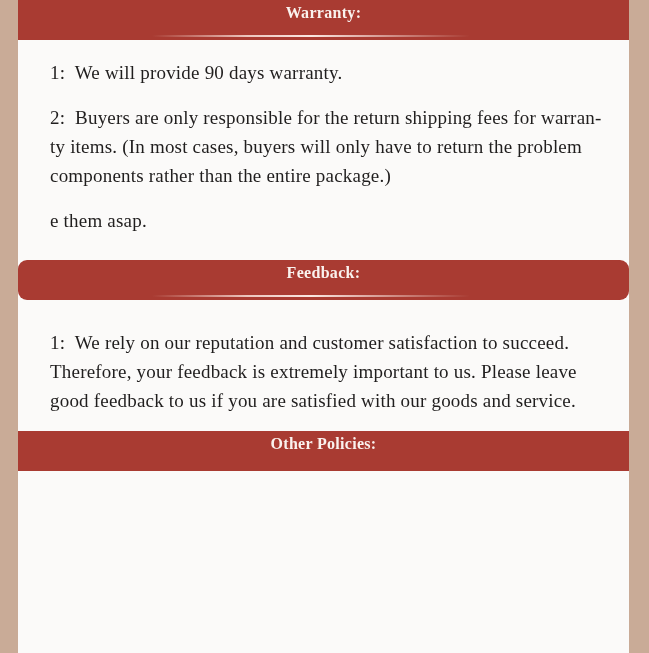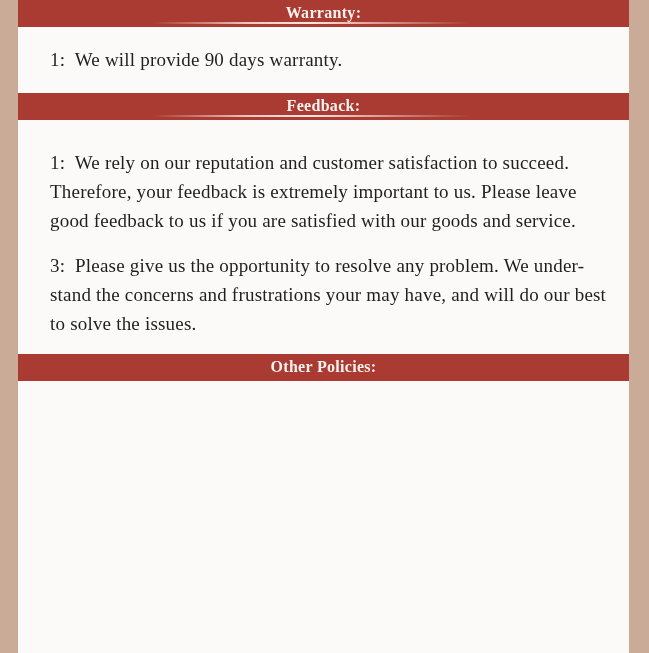--- a/index.html
+++ b/index.html
@@ -15,21 +15,21 @@
     position: absolute;
     left: 18px;
     top: 0;
     width: 611px;
     height: 653px;
     background: #fbfaf9;
     overflow: hidden;
   }
   .bar {
     position: relative;
-    height: 27px;
+    height: 40px;
     background: #a93b32;
   }
   .bar-title {
     text-align: center;
     color: #faf2ee;
     font-weight: bold;
     font-size: 16px;
     line-height: 24px;
     padding-top: 1px;
     letter-spacing: 0.3px;
@@ -40,21 +40,21 @@
     width: 52%;
     bottom: 3px;
     height: 2px;
     border-radius: 2px;
     background: linear-gradient(90deg,
       rgba(245,215,208,0) 0%,
       rgba(248,222,215,0.85) 30%,
       rgba(255,240,235,0.95) 50%,
       rgba(245,215,208,0) 100%);
   }
-  .bar-feedback { margin-top: 19px; }
+  .bar-feedback { margin-top: 25px; border-radius: 9px; }
   .bar-other { margin-top: 10px; }
   .section-body {
     padding: 2px 12px 0 16px;
   }
   .section-body.feedback { padding-top: 12px; }
   .section-body p {
     margin: 16px;
     white-space: pre;
     font-weight: normal;
     font-size: 19px;
@@ -68,34 +68,35 @@
 
 <div class="panel">
 
   <div class="bar">
     <div class="bar-title">Warranty:</div>
     <div class="bar-shine"></div>
   </div>
 
   <div class="section-body">
     <p>1:  We will provide 90 days warranty.</p>
+    <p>2:  Buyers are only responsible for the return shipping fees for warran-
+ty items. (In most cases, buyers will only have to return the problem
+components rather than the entire package.)</p>
+    <p>e them asap.</p>
   </div>
 
   <div class="bar bar-feedback">
     <div class="bar-title">Feedback:</div>
     <div class="bar-shine"></div>
   </div>
 
   <div class="section-body feedback">
     <p>1:  We rely on our reputation and customer satisfaction to succeed.
 Therefore, your feedback is extremely important to us. Please leave
 good feedback to us if you are satisfied with our goods and service.</p>
-    <p>3:  Please give us the opportunity to resolve any problem. We under-
-stand the concerns and frustrations your may have, and will do our best
-to solve the issues.</p>
   </div>
 
   <div class="bar bar-other no-shine">
     <div class="bar-title">Other Policies:</div>
 
   </div>
 
 </div>
 
 </body></html>

